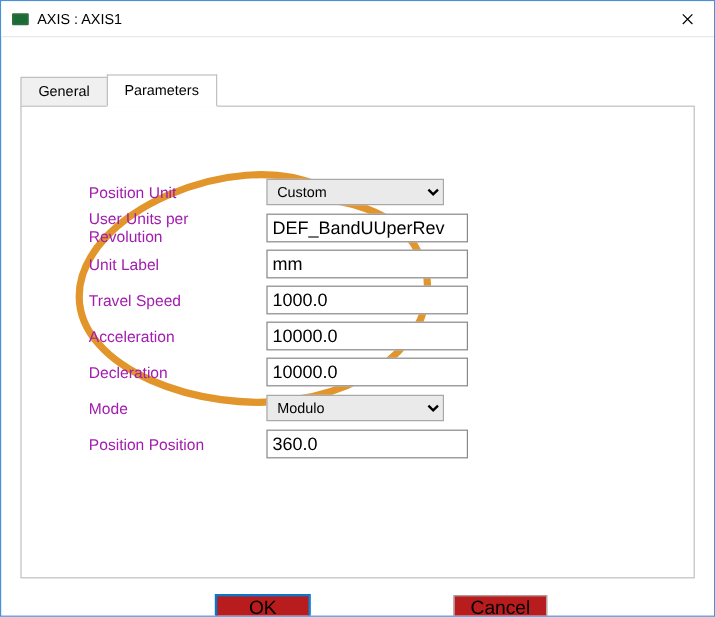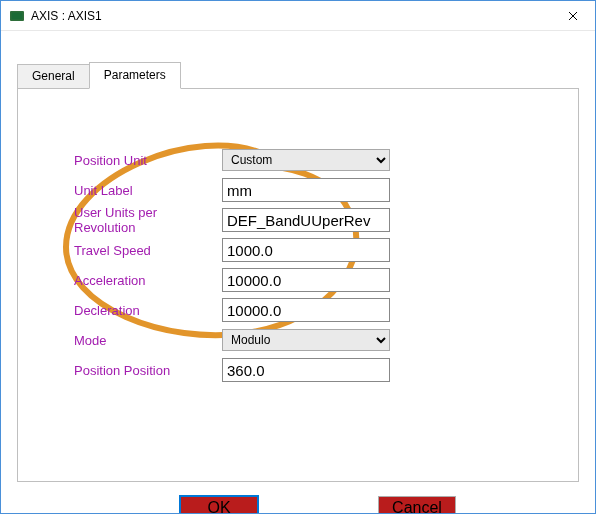--- a/index.html
+++ b/index.html
@@ -81,21 +81,21 @@
   }
   .row .lbl {
     width: 148px;
     font-size: 13px;
     color: #a21caf;
   }
   .row select, .row input[type=text] {
     font-family: inherit;
   }
   .row select {
-    width: 168px;
+    width: 148px;
     height: 22px;
     font-size: 12px;
     border: 1px solid #a8a8a8;
     background: #eaeaea;
     padding: 0 4px;
   }
   .row input[type=text] {
     width: 168px;
     height: 24px;
     font-size: 15px;
@@ -172,27 +172,27 @@
     <div class="fields">
 
       <div class="row">
         <span class="lbl">Position Unit</span>
         <select>
           <option>Custom</option>
         </select>
       </div>
 
       <div class="row">
+        <span class="lbl">User Units per Revolution</span>
+        <input type="text" value="DEF_BandUUperRev" style="">
+      </div>
+
+      <div class="row">
         <span class="lbl">Unit Label</span>
         <input type="text" value="mm" style="">
-      </div>
-
-      <div class="row">
-        <span class="lbl">User Units per Revolution</span>
-        <input type="text" value="DEF_BandUUperRev" style="">
       </div>
 
       <div class="row">
         <span class="lbl">Travel Speed</span>
         <input type="text" value="1000.0" style="">
       </div>
 
       <div class="row">
         <span class="lbl">Acceleration</span>
         <input type="text" value="10000.0" style="">

